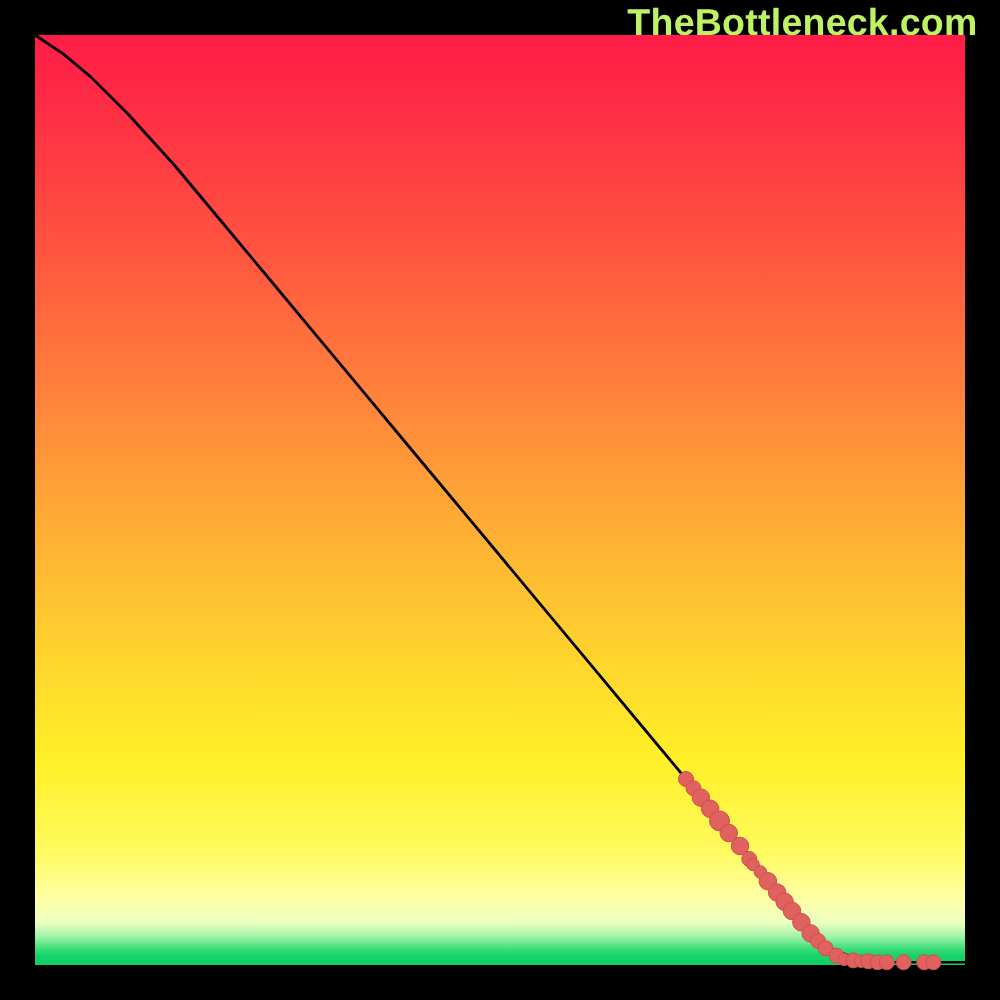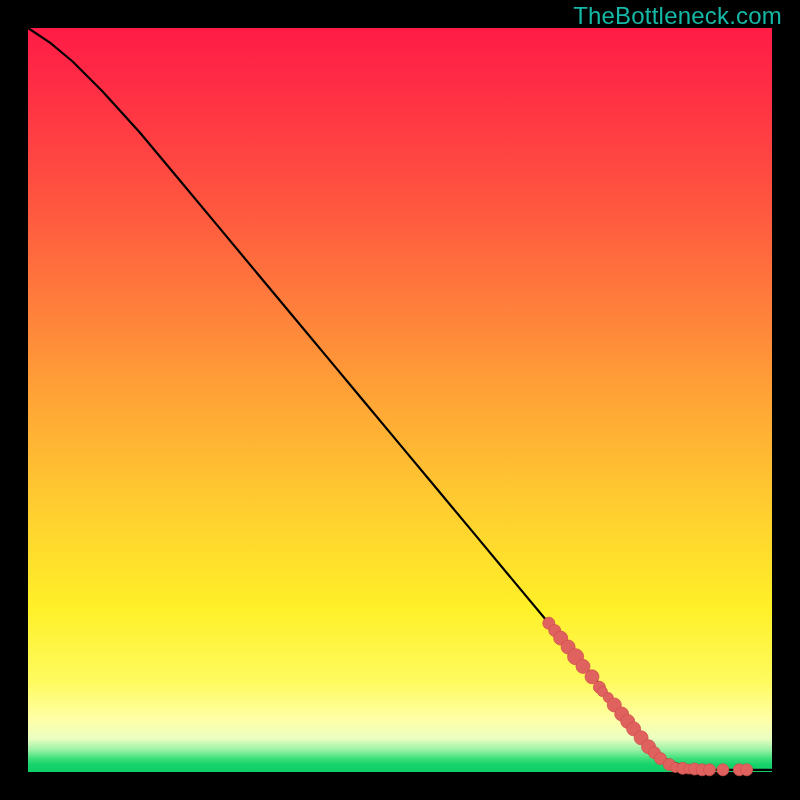--- a/index.html
+++ b/index.html
@@ -14,23 +14,23 @@
   .stage {
     position: relative;
     width: 800px;
     height: 800px;
     background: #000;
   }
   .attribution {
     position: absolute;
     top: 2px;
     right: 18px;
-    color: #14b8a6;
-    font-size: 24px;
-    font-weight: 400;
+    color: #bef264;
+    font-size: 30px;
+    font-weight: 700;
     letter-spacing: 0.2px;
   }
   .plot {
     position: absolute;
     left: 28px;
     top: 28px;
     width: 744px;
     height: 744px;
   }
   .gradient {

